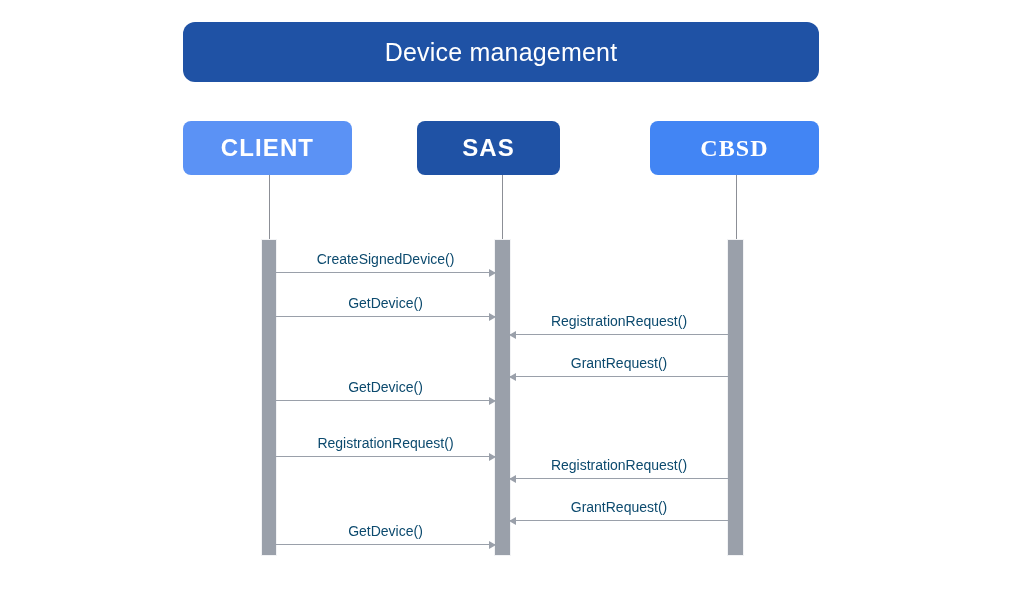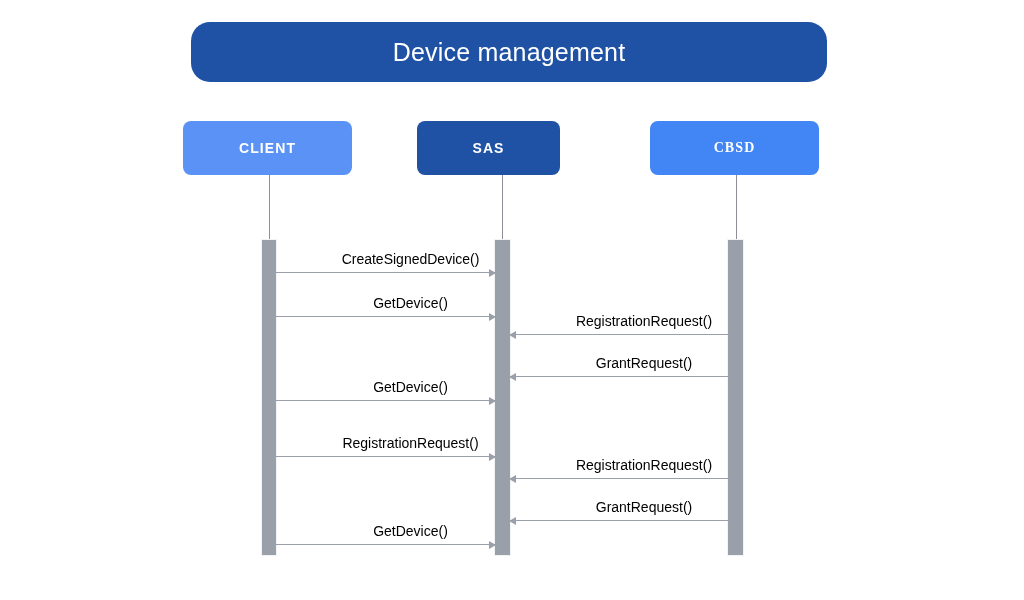--- a/index.html
+++ b/index.html
@@ -22,26 +22,25 @@
   }
 
   
   .title-banner {
     position: absolute;
     left: 183px;
     top: 22px;
     width: 636px;
     height: 60px;
     background: #1f52a5;
-    border-radius: 19px;
+    border-radius: 12px;
     display: flex;
     align-items: center;
     justify-content: center;
     box-sizing: border-box;
-    margin-left: 8px;
   }
   .title-banner .title-text {
     color: #ffffff;
     font-size: 25px;
     font-weight: 400;
     letter-spacing: 0.2px;
     line-height: 1;
   }
 
   
@@ -49,21 +48,21 @@
     position: absolute;
     height: 54px;
     border-radius: 8px;
     display: flex;
     align-items: center;
     justify-content: center;
     box-sizing: border-box;
   }
   .participant .participant-label {
     color: #ffffff;
-    font-size: 14px;
+    font-size: 24px;
     font-weight: 700;
     letter-spacing: 1.1px;
     line-height: 1;
   }
 
   
   .lifeline-stem {
     position: absolute;
     width: 1px;
     background: #8c8f96;
@@ -95,25 +94,24 @@
   .message.to-left .arrow-head {
     left: -1px;
     border-right: 7px solid #9aa0aa;
   }
   .message .message-label {
     position: absolute;
     bottom: 5px;
     left: 0;
     width: 100%;
     text-align: center;
-    color: #000000;
+    color: #0c4a6e;
     font-size: 14px;
     line-height: 1.2;
     white-space: nowrap;
-    padding-left: 25px;
   }
 </style>
 </head>
 <body>
 
 <div id="diagram">
 
   <div class="title-banner">
     <span class="title-text">Device management</span>
   </div>

